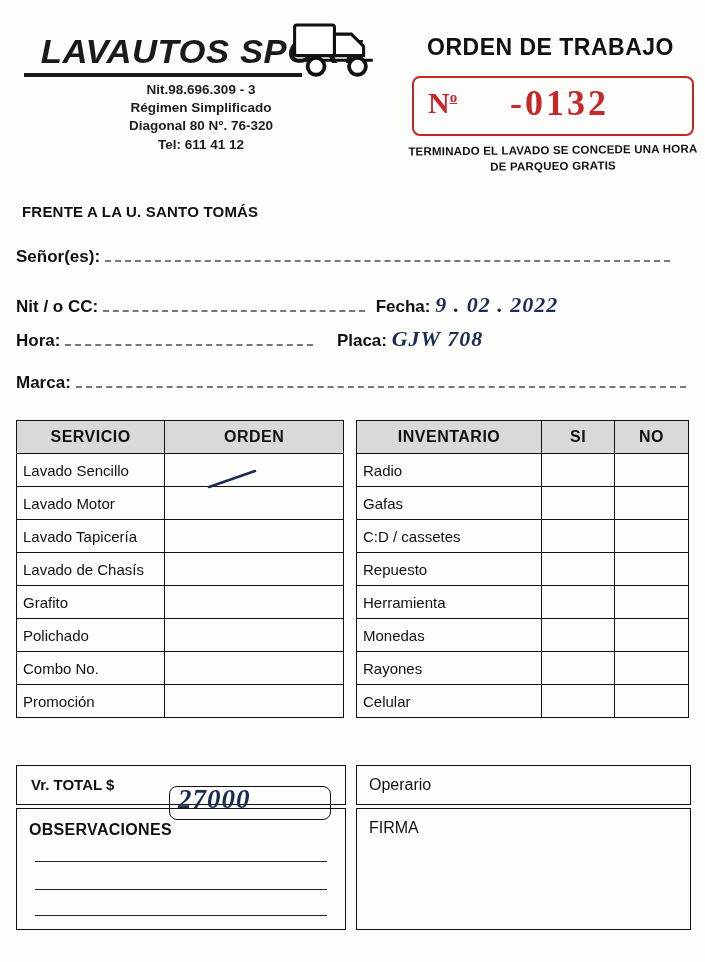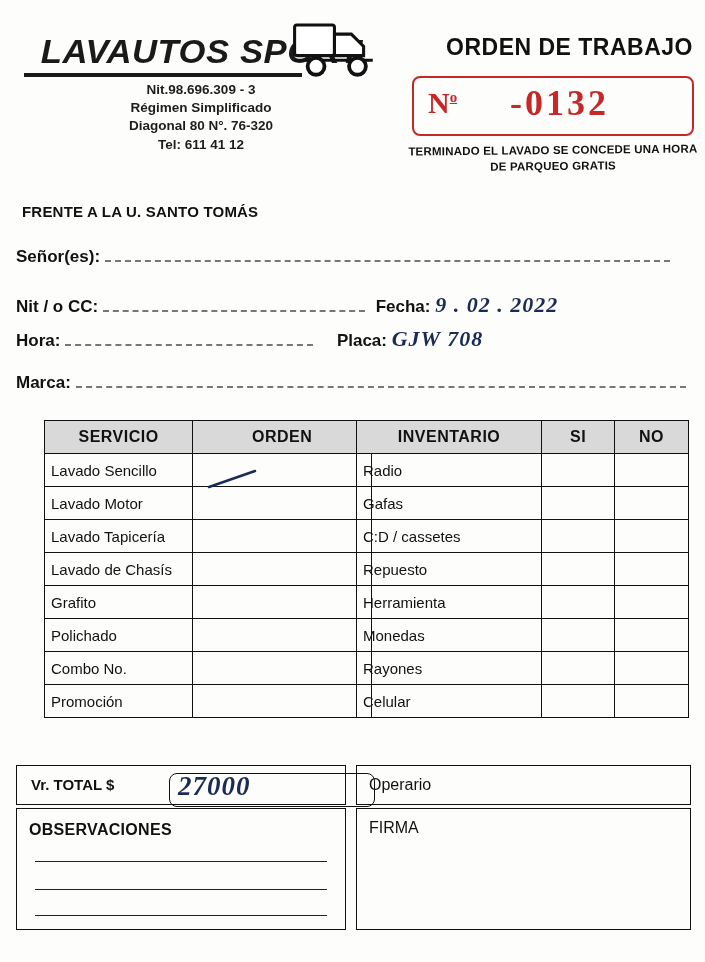--- a/index.html
+++ b/index.html
@@ -71,21 +71,21 @@
     font-size: 15px;
     font-weight: bold;
     letter-spacing: 0.2px;
     white-space: nowrap;
   }
 
   .orden-title {
     position: absolute;
     left: 408px; top: 16px;
     width: 285px;
-    text-align: right;
+    text-align: center;
     font-size: 23px;
     font-weight: bold;
     letter-spacing: 0.5px;
     white-space: nowrap;
   }
   .num-box {
     position: absolute;
     left: 412px; top: 58px;
     width: 278px;
     height: 56px;
@@ -169,21 +169,21 @@
     vertical-align: middle;
   }
   .tbl th {
     background: #d9d9d9;
     font-weight: bold;
     text-align: center;
     font-size: 16px;
     letter-spacing: 0.5px;
   }
 
-  #servicio-table { left: 16px; top: 420px; width: 328px; margin-left: 28px; }
+  #servicio-table { left: 16px; top: 420px; width: 328px; }
   #servicio-table td.col-serv { width: 140px; }
   #servicio-table td.col-val { width: 175px; }
 
   #inventario-table { left: 356px; top: 420px; width: 333px; }
   #inventario-table td.col-inv { width: 180px; }
   #inventario-table td.col-si, #inventario-table td.col-no { width: 65px; }
   #inventario-table th.col-si, #inventario-table th.col-no { width: 65px; }
 
   .tick {
     position: absolute;
@@ -199,25 +199,24 @@
     border: 1.5px solid #111;
   }
   .total-label {
     position: absolute;
     left: 14px; top: 10px;
     font-size: 15px;
     font-weight: bold;
   }
   .total-value-box {
     position: absolute;
-    left: 152px; top: 7px;
+    left: 152px; top: 20px;
     width: 160px; height: 32px;
     border: 1.5px solid #111;
     border-radius: 8px;
-    padding-left: 44px;
   }
   .total-value {
     position: absolute;
     left: 8px; top: -3px;
     font-family: "Liberation Serif", serif;
     font-style: italic;
     font-weight: bold;
     font-size: 27px;
     color: #1a2b55;
     letter-spacing: 1px;

